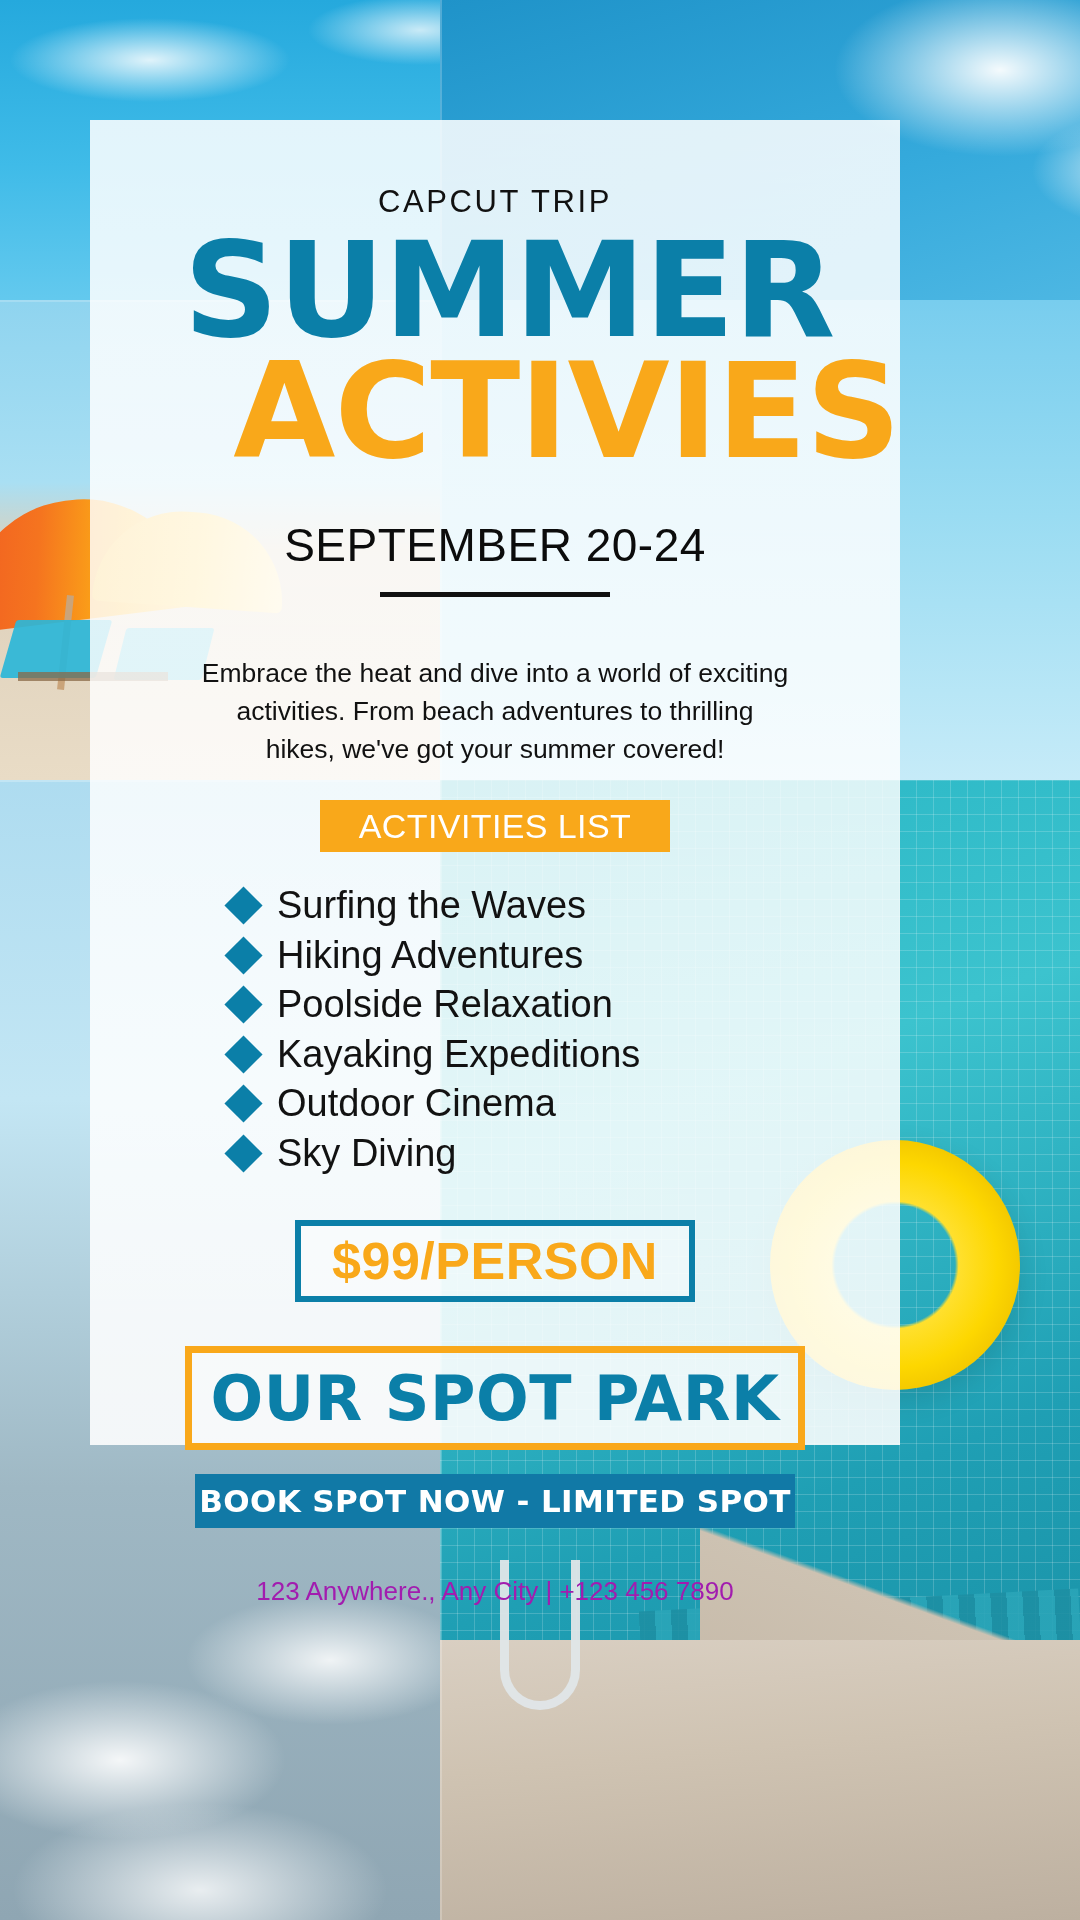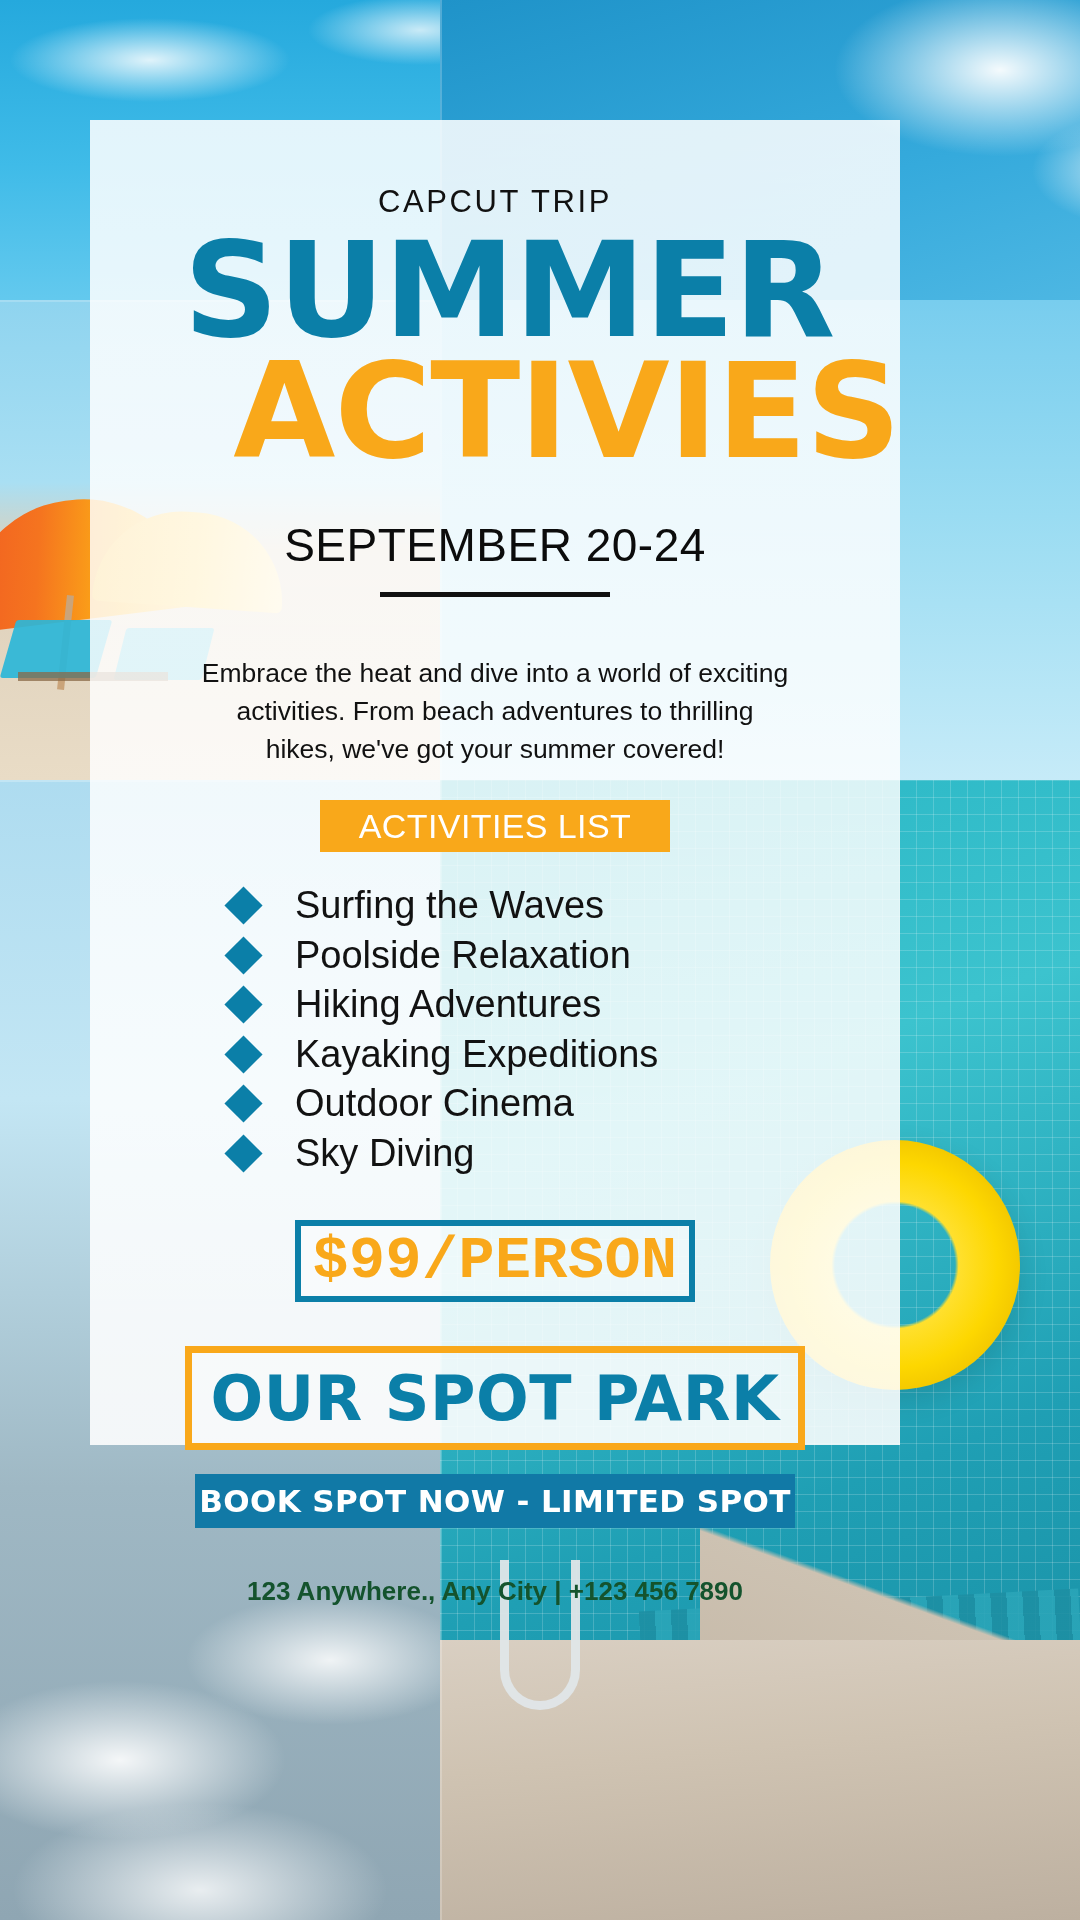--- a/index.html
+++ b/index.html
@@ -153,36 +153,36 @@
 
   
   .act-banner{
     margin:32px auto 0; width:350px; height:52px;
     background:#f9a81a; display:flex; align-items:center; justify-content:center;
   }
   .act-banner span{ color:#fff; font-size:34px; letter-spacing:.4px;text-align:center; }
 
   
   .list{ margin:32px 0 0 140px; }
-  .li{ display:flex; align-items:center; margin-bottom:7px;gap:18px; }
+  .li{ display:flex; align-items:center; margin-bottom:7px; }
   .dia{
     width:27px; height:27px; background:#0b7fa8;
     transform:rotate(45deg); flex:0 0 auto; margin-right:20px;
   }
   .li span{ font-size:38px; color:#121212; line-height:1.12; }
 
   
   .price-box{
     margin:46px auto 0; width:400px; height:82px;
     border:6px solid #0b7fa8; display:flex; align-items:center; justify-content:center;
     background:rgba(255,255,255,.35);
   }
   .price-box span{
-    color:#f9a81a; font-size:60px; font-weight:800; letter-spacing:.5px;
-    font-family:Liberation Mono, monospace;
+    color:#f9a81a; font-size:52px; font-weight:800; letter-spacing:.5px;
+    font-family:Liberation Sans, sans-serif;
   }
 
   
   .loc-box{
     margin:44px auto 0; width:620px; height:104px;
     border:7px solid #f9a81a; display:flex; align-items:center; justify-content:center;
     background:rgba(255,255,255,.25);
   }
   .loc-box span{
     color:#0b7fa8; font-size:62px; font-weight:800; letter-spacing:.5px;
@@ -194,21 +194,21 @@
     margin:24px auto 0; width:600px; height:54px; background:#1179a6;
     display:flex; align-items:center; justify-content:center;
   }
   .cta span{
     color:#fff; font-size:31px; font-weight:800; letter-spacing:.4px;
     font-family:"DejaVu Sans", sans-serif;
   }
 
   
   .foot{ margin:44px auto 0; text-align:center; }
-  .foot div{ font-size:26px; color:#14532d; line-height:1.5; font-weight:700; }
+  .foot div{ font-size:26px; color:#a21caf; line-height:1.5; font-weight:400; }
 </style>
 </head>
 <body>
 
 <div class="bg">
   <div class="ph-sky-tl"></div>
   <div class="ph-sky-tr"></div>
 
   <div class="ph-beach"></div>
   <div class="palm"></div>
@@ -255,25 +255,25 @@
     <span>ACTIVITIES LIST</span>
   </div>
 
   <div class="list">
     <div class="li">
       <div class="dia"></div>
       <span>Surfing the Waves</span>
     </div>
     <div class="li">
       <div class="dia"></div>
+      <span>Hiking Adventures</span>
+    </div>
+    <div class="li">
+      <div class="dia"></div>
       <span>Poolside Relaxation</span>
-    </div>
-    <div class="li">
-      <div class="dia"></div>
-      <span>Hiking Adventures</span>
     </div>
     <div class="li">
       <div class="dia"></div>
       <span>Kayaking Expeditions</span>
     </div>
     <div class="li">
       <div class="dia"></div>
       <span>Outdoor Cinema</span>
     </div>
     <div class="li">

